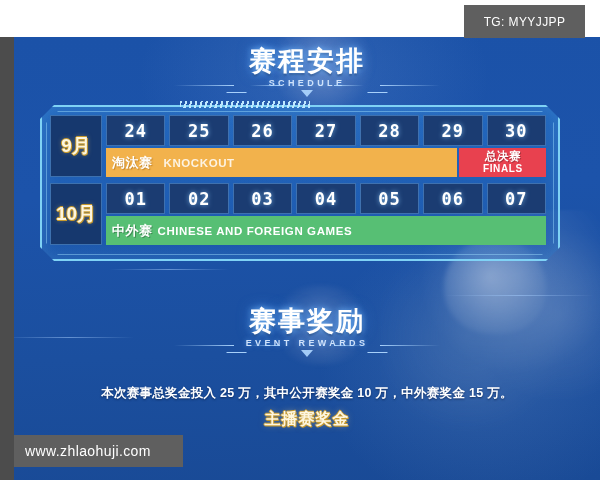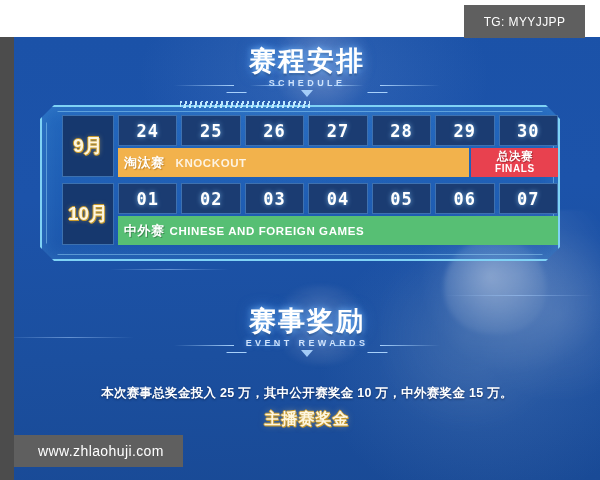--- a/index.html
+++ b/index.html
@@ -83,21 +83,21 @@
     clip-path:polygon(12px 0,calc(100% - 12px) 0,100% 12px,100% calc(100% - 12px),calc(100% - 12px) 100%,12px 100%,0 calc(100% - 12px),0 12px);
     pointer-events:none;
   }
   .frame-hatch{
     position:absolute;left:140px;top:-4px;width:130px;height:7px;
     background:repeating-linear-gradient(105deg,#bfe9ff 0 2px,rgba(191,233,255,0) 2px 5px);
     pointer-events:none;
   }
 
   
-  .cal{position:absolute;left:48px;top:78px;width:500px;height:132px;text-align:right;}
+  .cal{position:absolute;left:36px;top:78px;width:500px;height:132px;text-align:right;}
   .cal-row{position:absolute;left:0;width:496px;height:62px;}
   .cal-row.r1{top:0;}
   .cal-row.r2{top:68px;}
 
   .month-cell{
     position:absolute;left:0;top:0;width:52px;height:62px;background:#16386e;
     display:flex;align-items:center;justify-content:center;
     box-shadow:inset 0 0 0 1px rgba(95,160,230,.55);
   }
   .month-label{
@@ -148,21 +148,21 @@
     font-size:16px;font-weight:bold;color:#fdf6e0;letter-spacing:1px;
     text-shadow:1px 1px 0 #c79a2e,-1px 0 0 #c79a2e,0 -1px 0 #c79a2e,0 1px 0 #c79a2e,0 0 6px rgba(255,215,120,.5);
   }
 
   
   .wm{
     position:absolute;background:#5f5f5f;color:#ffffff;
     font-size:12px;letter-spacing:.4px;display:flex;align-items:center;justify-content:center;
   }
   #wm-tg{right:15px;top:5px;width:121px;height:33px;}
-  #wm-site{left:14px;bottom:13px;width:169px;height:32px;font-size:14px;justify-content:flex-start;padding-left:24px;box-sizing:border-box;}
+  #wm-site{left:14px;bottom:13px;width:169px;height:32px;font-size:14px;justify-content:flex-start;padding-left:11px;box-sizing:border-box;}
 </style>
 </head>
 <body>
 
 <div id="poster">
 
   <div class="left-edge"></div>
 
   <div class="poster-body">
 

